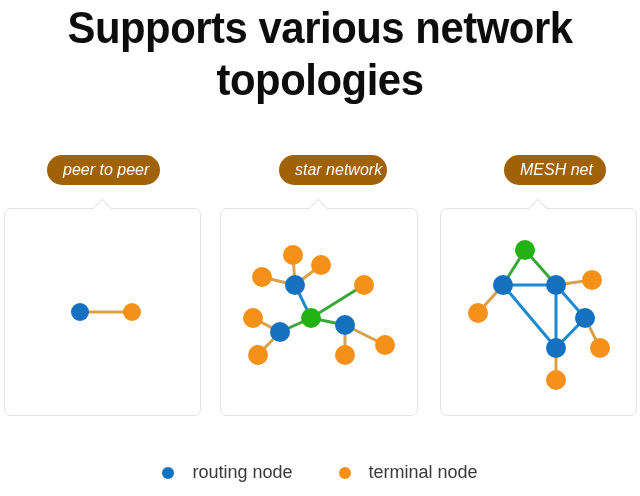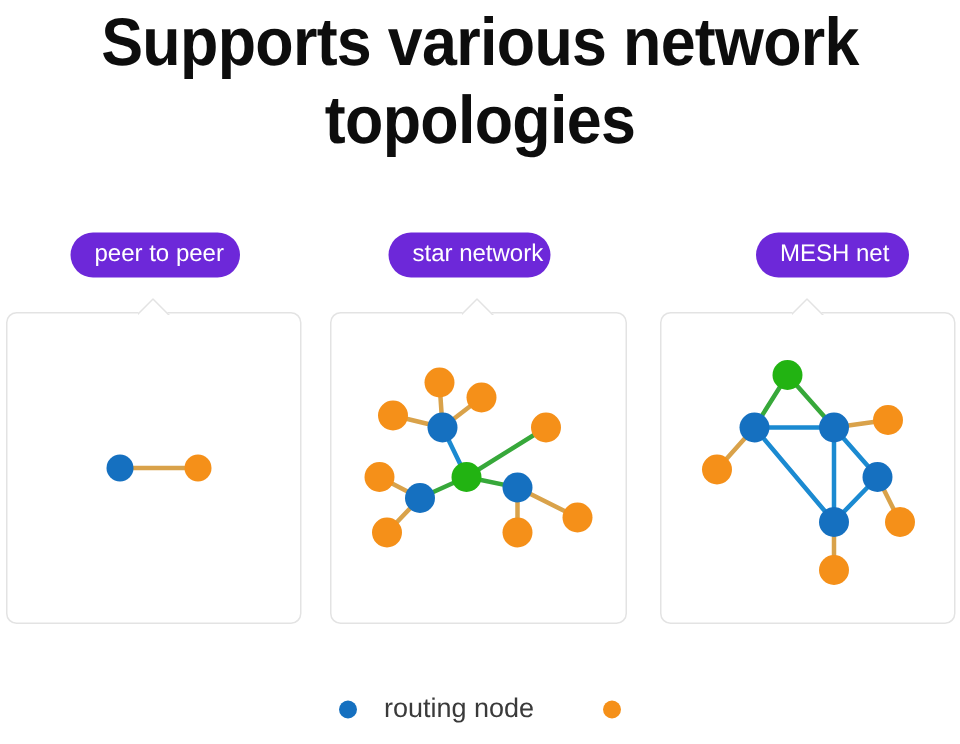--- a/index.html
+++ b/index.html
@@ -71,32 +71,33 @@
     transform: rotate(45deg);
   }
 
   
   .badge {
     position: absolute;
     top: 155px;
     height: 30px;
     line-height: 30px;
     border-radius: 16px;
-    background: #6d28d9;
+    background: #a16207;
     color: #ffffff;
     font-family: "Liberation Sans Narrow", "Liberation Sans", sans-serif;
     font-size: 16px;
     font-weight: 400;
     text-align: center;
     white-space: nowrap;
     padding: 0 16px;
     box-sizing: border-box;
+    font-style: italic;
   }
   #badge-p2p  { left: 47px;  width: 113px; }
-  #badge-star { left: 259px; width: 108px; }
+  #badge-star { left: 279px; width: 108px; }
   #badge-mesh { left: 504px; width: 102px; }
 
   
   .diagram {
     position: absolute;
     top: 208px;
     height: 208px;
     display: block;
   }
   #svg-p2p  { left: 4px;   width: 197px; }
@@ -208,14 +209,15 @@
     <circle cx="116" cy="172" r="10" fill="#f59019"></circle>
   </svg>
 
 <div id="legend">
   <div class="legend-item">
     <span class="legend-dot" style="background: rgb(21, 112, 192);"></span>
     <span class="legend-label">routing node</span>
   </div>
   <div class="legend-item">
     <span class="legend-dot" style="background: rgb(245, 144, 25);"></span>
+    <span class="legend-label">terminal node</span>
   </div>
 </div>
 
 </body></html>

